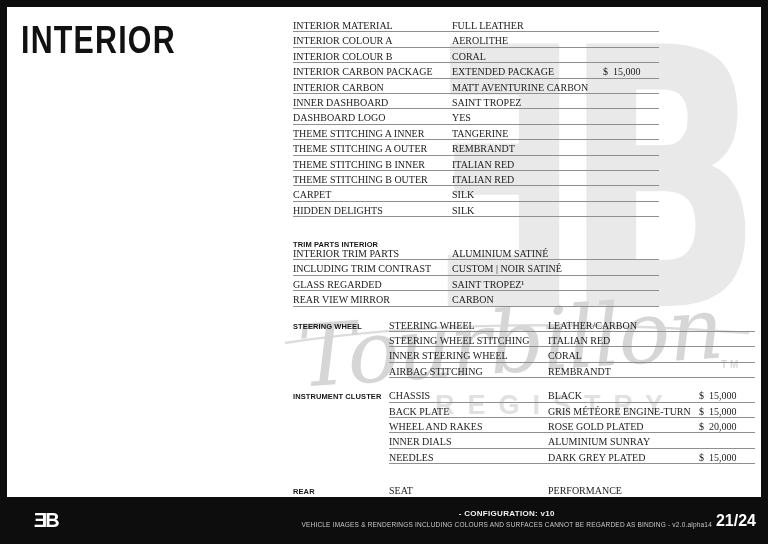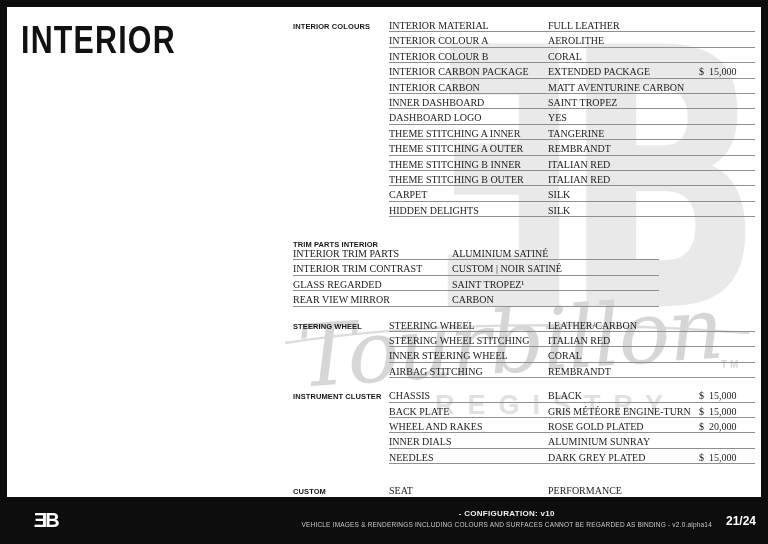--- a/index.html
+++ b/index.html
@@ -42,21 +42,21 @@
 
   
   .footer{position:absolute;left:0;right:0;bottom:0;height:47px;background:#0d0d0d;z-index:3;color:#fff;}
   .logo{position:absolute;left:34px;top:12px;font-weight:bold;font-size:20px;line-height:22px;
         font-family:"Liberation Sans",sans-serif;letter-spacing:0;}
   .logo .flip{display:inline-block;transform:scaleX(-1);margin-right:-2px;}
   .foot-right{position:absolute;right:56px;top:12px;text-align:right;}
   .foot-config{font-size:8px;font-weight:bold;color:#f2f2f2;letter-spacing:.3px;text-align:center;}
   .foot-disclaimer{margin-top:3px;font-size:6.5px;color:#c9c9c9;letter-spacing:.2px;}
   .page-num{position:absolute;right:12px;top:50%;transform:translateY(-50%);
-            font-size:12px;font-weight:bold;color:#fff;}
+            font-size:16px;font-weight:bold;color:#fff;}
 </style>
 </head>
 <body>
 
 <div class="page">
   <div class="sheet">
 
     <div class="wm">
       <svg class="wm-monogram" width="335" height="290" viewBox="0 0 335 290">
         <text transform="translate(147,266) scale(-1,1)" font-family="DejaVu Sans" font-weight="bold" font-size="360" textLength="147" lengthAdjust="spacingAndGlyphs" fill="#e9e9e9">E</text>
@@ -67,21 +67,20 @@
       </svg>
       <div class="wm-script">Tourbillon</div>
       <div class="wm-tm">TM</div>
       <div class="wm-registry">REGISTRY</div>
     </div>
 
     <div class="title">INTERIOR</div>
 
     <div class="table" id="options-table">
         <div class="section">
-          <div class="sec-label">INTERIOR COLOURS</div>
           <div class="sec-rows">
             <div class="row">
               <span class="c-item">INTERIOR MATERIAL</span>
               <span class="c-val">FULL LEATHER</span>
               <span class="c-cur"></span>
               <span class="c-price"></span>
             </div>
             <div class="row">
               <span class="c-item">INTERIOR COLOUR A</span>
               <span class="c-val">AEROLITHE</span>
@@ -159,21 +158,21 @@
         <div class="section">
           <div class="sec-label">TRIM PARTS INTERIOR</div>
           <div class="sec-rows">
             <div class="row">
               <span class="c-item">INTERIOR TRIM PARTS</span>
               <span class="c-val">ALUMINIUM SATINÉ</span>
               <span class="c-cur"></span>
               <span class="c-price"></span>
             </div>
             <div class="row">
-              <span class="c-item">INTERIOR TRIM CONTRAST</span>
+              <span class="c-item">INCLUDING TRIM CONTRAST</span>
               <span class="c-val">CUSTOM | NOIR SATINÉ</span>
               <span class="c-cur"></span>
               <span class="c-price"></span>
             </div>
             <div class="row">
               <span class="c-item">GLASS REGARDED</span>
               <span class="c-val">SAINT TROPEZ¹</span>
               <span class="c-cur"></span>
               <span class="c-price"></span>
             </div>
@@ -243,21 +242,21 @@
             </div>
             <div class="row">
               <span class="c-item">NEEDLES</span>
               <span class="c-val">DARK GREY PLATED</span>
               <span class="c-cur">$</span>
               <span class="c-price">15,000</span>
             </div>
           </div>
         </div>
         <div class="section">
-          <div class="sec-label">CUSTOM</div>
+          <div class="sec-label">REAR</div>
           <div class="sec-rows">
             <div class="row">
               <span class="c-item">SEAT</span>
               <span class="c-val">PERFORMANCE</span>
               <span class="c-cur"></span>
               <span class="c-price"></span>
             </div>
           </div>
         </div>
       </div>

